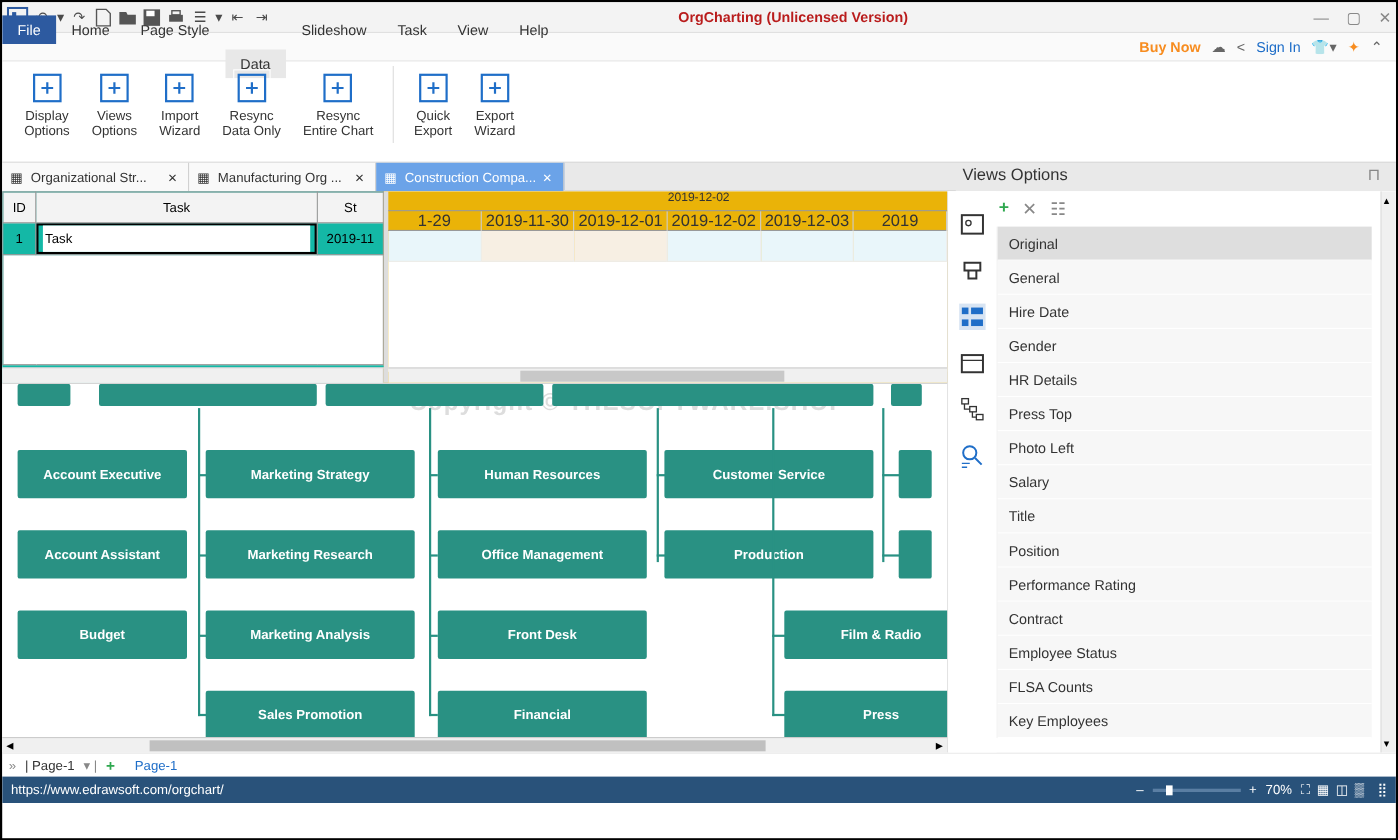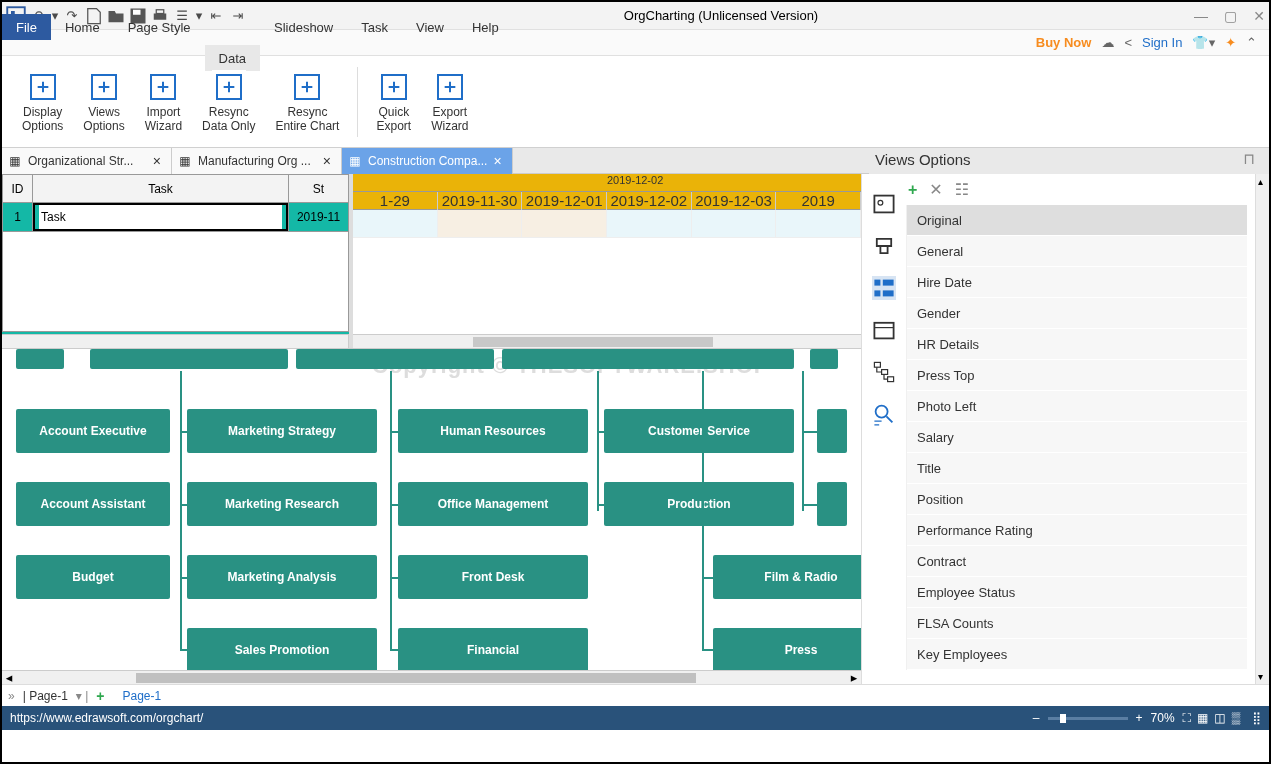--- a/index.html
+++ b/index.html
@@ -1,33 +1,33 @@
 <!DOCTYPE html>
 <html><head>
 <meta charset="utf-8">
 <style>
 * { box-sizing: border-box; margin: 0; padding: 0; font-family: "Segoe UI", Arial, sans-serif; }
 body { width: 1271px; height: 764px; background: #fff; border: 2px solid #000; position: relative; overflow: hidden; font-size: 13px; }
 .titlebar { height: 28px; background: #f3f3f3; display: flex; align-items: center; padding: 0 4px; border-bottom: 1px solid #e0e0e0; }
 .qat { display: flex; gap: 2px; align-items: center; }
 .qat-icon { width: 20px; height: 20px; display: inline-flex; align-items: center; justify-content: center; color: #4a4a4a; cursor: pointer; }
-.title-center { flex: 1; text-align: center; color: #000000; font-size: 13px; }
+.title-center { flex: 1; text-align: center; color: #b91c1c; font-size: 13px; font-weight: bold; }
 .winctrl { display: flex; gap: 16px; align-items: center; color: #888; }
 .winctrl span { cursor: pointer; font-size: 14px; }
 
 .menubar { height: 26px; background: #fafafa; display: flex; align-items: center; border-bottom: 1px solid #e0e0e0; }
 .menu-item { padding: 0 14px; height: 26px; display: flex; align-items: center; color: #333; cursor: pointer; }
 .menu-item.file { background: #2d5aa0; color: #fff; }
 .menu-item.active { background: #e8e8e8; margin-top: 31px; }
 .menu-right { margin-left: auto; display: flex; align-items: center; gap: 10px; padding-right: 12px; }
 .buy-now { color: #f78c1f; font-weight: 600; cursor: pointer; }
 .menu-right .mi { color: #666; cursor: pointer; }
 .signin { color: #1f6ec8; cursor: pointer; }
 
-.ribbon { height: 92px; background: #fff; border-bottom: 1px solid #d0d0d0; display: flex; align-items: center; padding: 4px 10px; gap: 0; }
+.ribbon { height: 92px; background: #fff; border-bottom: 1px solid #d0d0d0; display: flex; align-items: flex-start; padding: 4px 10px; gap: 0; }
 .rgroup { display: flex; flex-direction: column; align-items: center; gap: 2px; padding: 0 10px; cursor: pointer; }
 .rgroup .ricon { width: 34px; height: 34px; display: inline-flex; align-items: center; justify-content: center; color: #1f6ec8; border: 1px solid #fff; font-size: 22px; }
 .rgroup .rlabel { font-size: 12px; color: #333; text-align: center; line-height: 1.15; }
 .rsep { width: 1px; height: 70px; background: #ddd; margin: 0 8px; }
 
 .tabs { height: 26px; background: #e9e9e9; display: flex; align-items: flex-end; }
 .doc-tab { height: 26px; padding: 0 10px 0 6px; display: flex; align-items: center; gap: 6px; background: #f9f9f9; border-right: 1px solid #ccc; font-size: 12px; color: #333; cursor: pointer; min-width: 170px; }
 .doc-tab.active { background: #6ba3e8; color: #fff; }
 .doc-tab .close { margin-left: auto; font-size: 14px; }
 .tab-icon { width: 14px; height: 14px; display: inline-flex; align-items: center; justify-content: center; font-size: 12px; }

